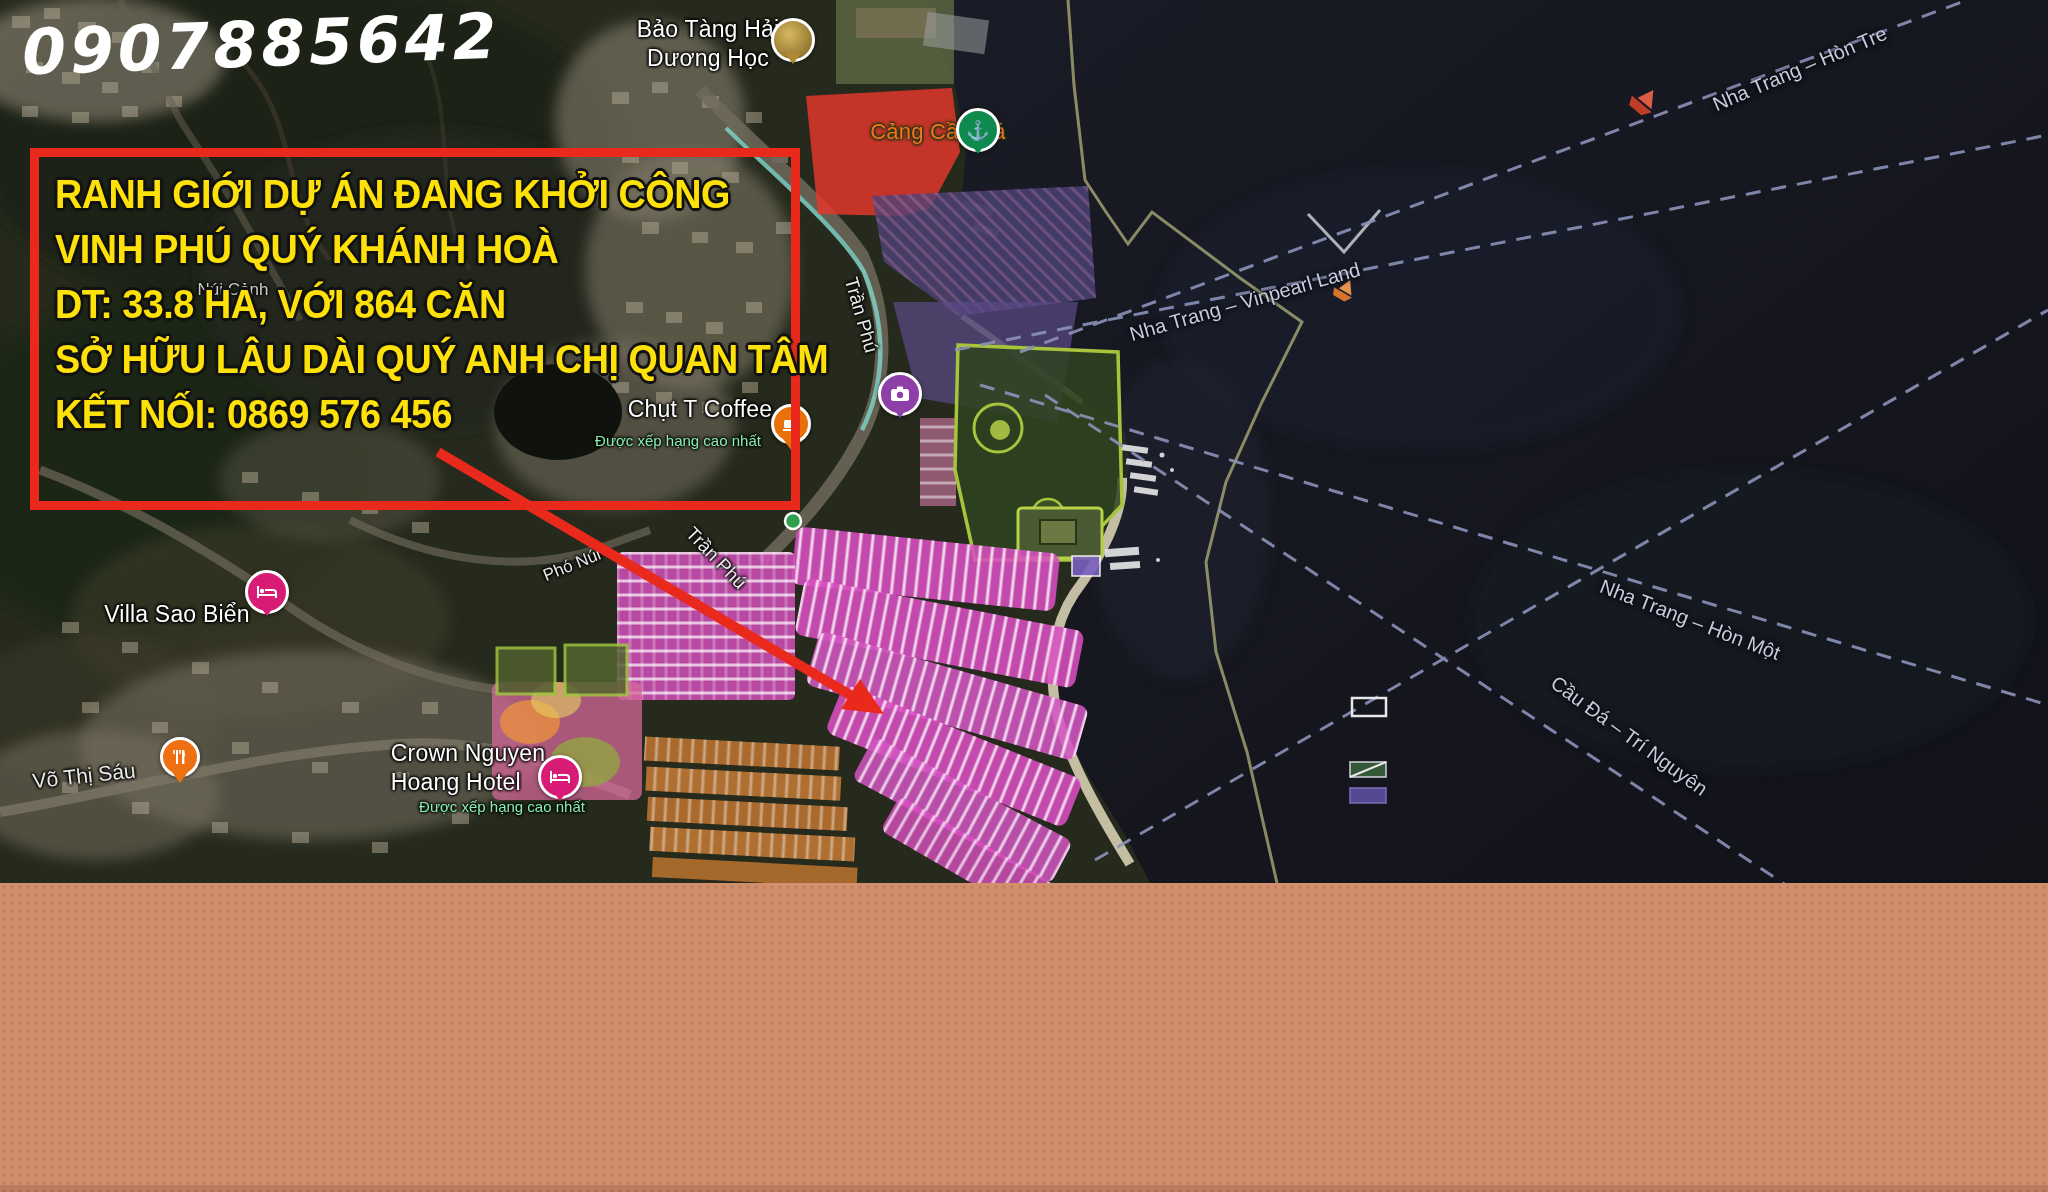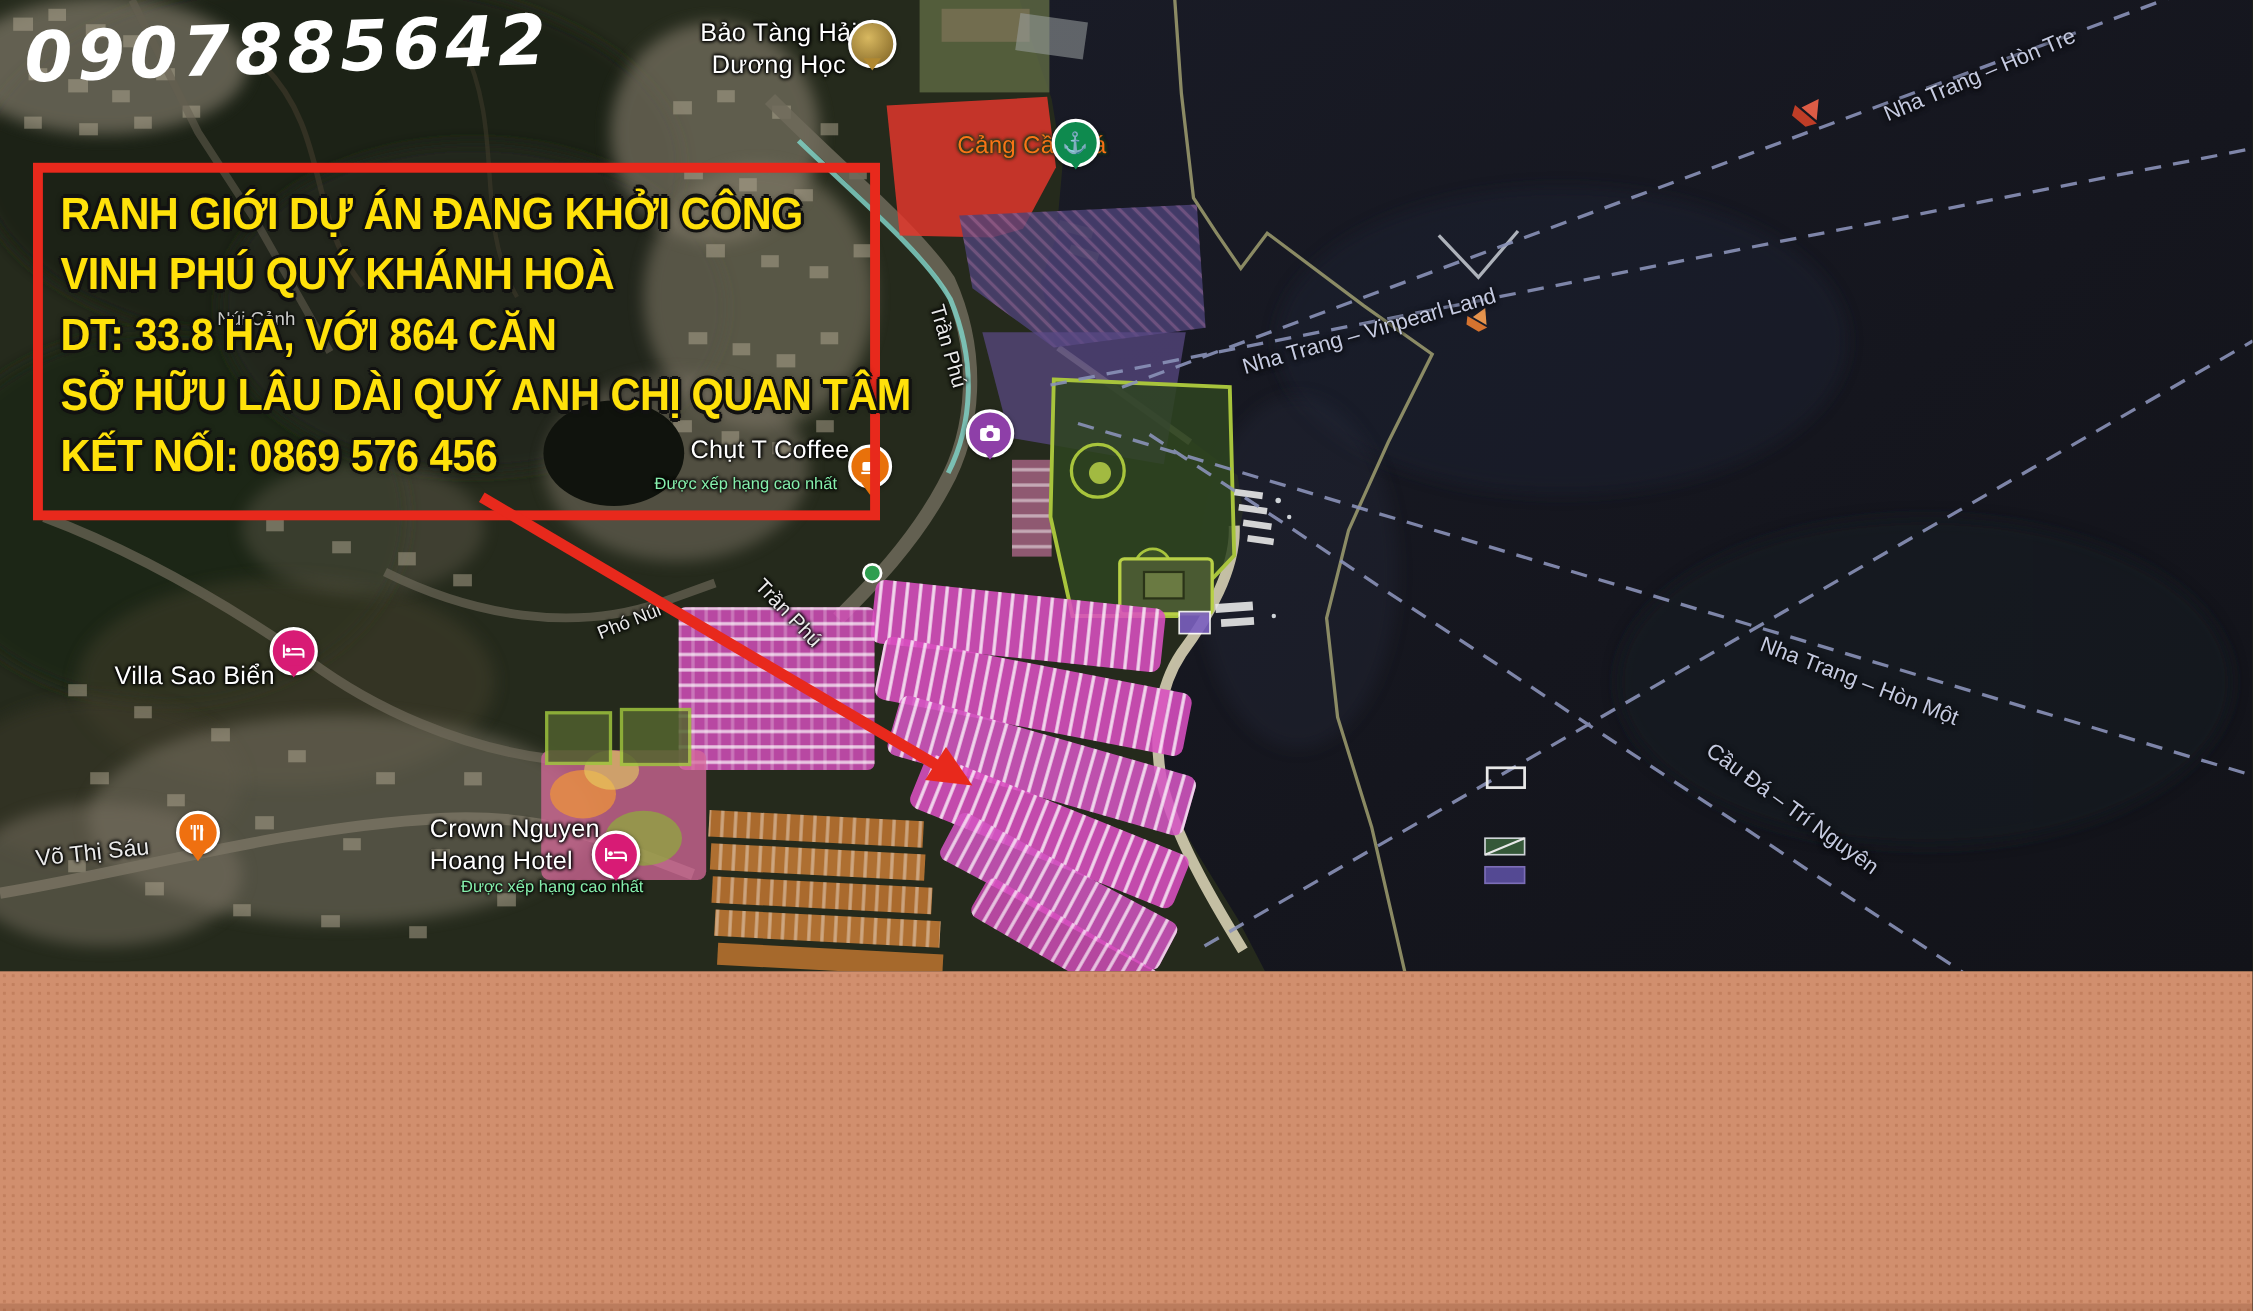--- a/index.html
+++ b/index.html
@@ -21,21 +21,21 @@
 
   
   .pin{position:absolute;width:38px;height:38px;border-radius:50%;border:3px solid #fff;
        box-shadow:0 1px 4px rgba(0,0,0,.55);display:flex;align-items:center;justify-content:center;
        transform:translate(-50%,-50%);background:var(--c,#e8710a);color:#fff;font-size:19px;z-index:3;}
   .pin::after{content:"";position:absolute;top:32px;left:50%;transform:translateX(-50%);
        border:8px solid transparent;border-top:11px solid var(--c,#e8710a);}
   .pin svg{display:block}
 
   
-  .callout{position:absolute;left:30px;top:148px;width:770px;height:325px;box-sizing:border-box;
+  .callout{position:absolute;left:30px;top:148px;width:770px;height:362px;box-sizing:border-box;
            border:9px solid #e8291c;z-index:5;padding:10px 0 0 16px;}
   .callout .cline{display:block;font-weight:700;font-size:41px;line-height:55px;color:#ffe10a;
     letter-spacing:-.5px;transform:scaleX(.92);transform-origin:left center;white-space:nowrap;
     text-shadow:3px 0 0 #111,-3px 0 0 #111,0 3px 0 #111,0 -3px 0 #111,2px 2px 0 #111,-2px 2px 0 #111,2px -2px 0 #111,-2px -2px 0 #111,0 0 6px rgba(0,0,0,.9);}
 
   
   .phone{position:absolute;left:22px;top:8px;z-index:7;color:#fff;font-weight:700;font-style:italic;
     font-family:"DejaVu Sans",sans-serif;font-size:63px;letter-spacing:4px;transform:rotate(-2deg);}
 
   

